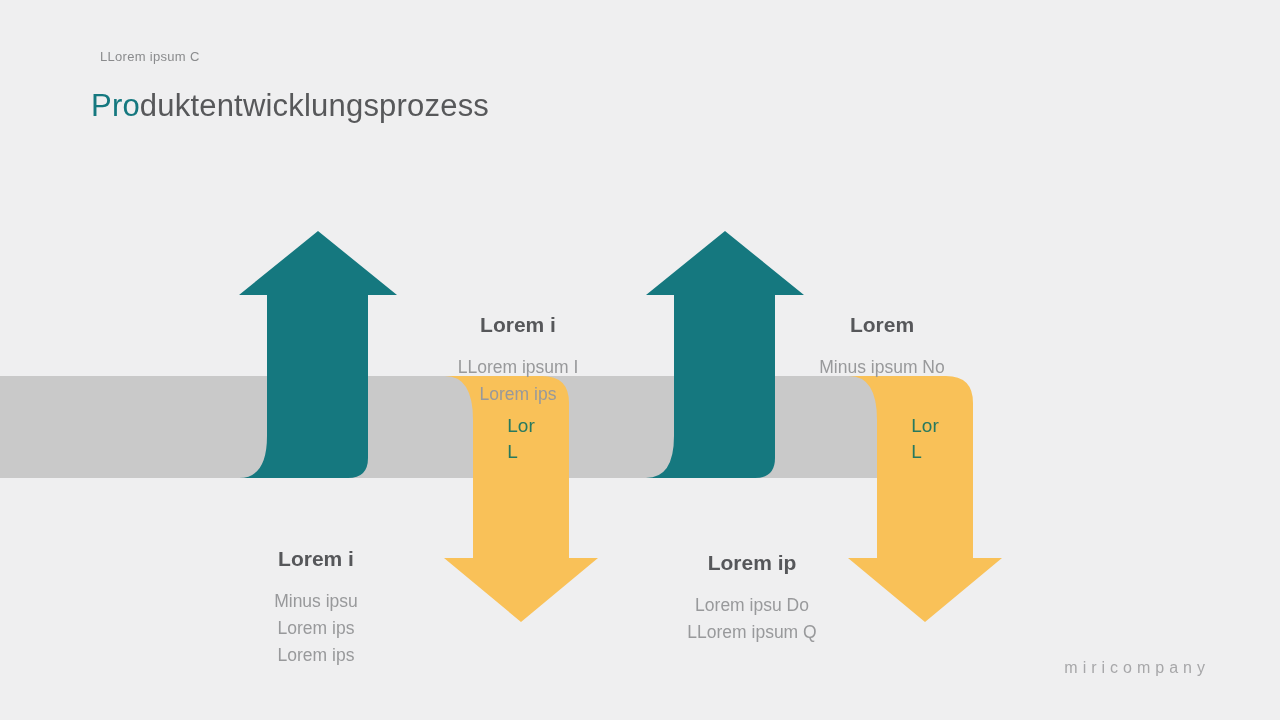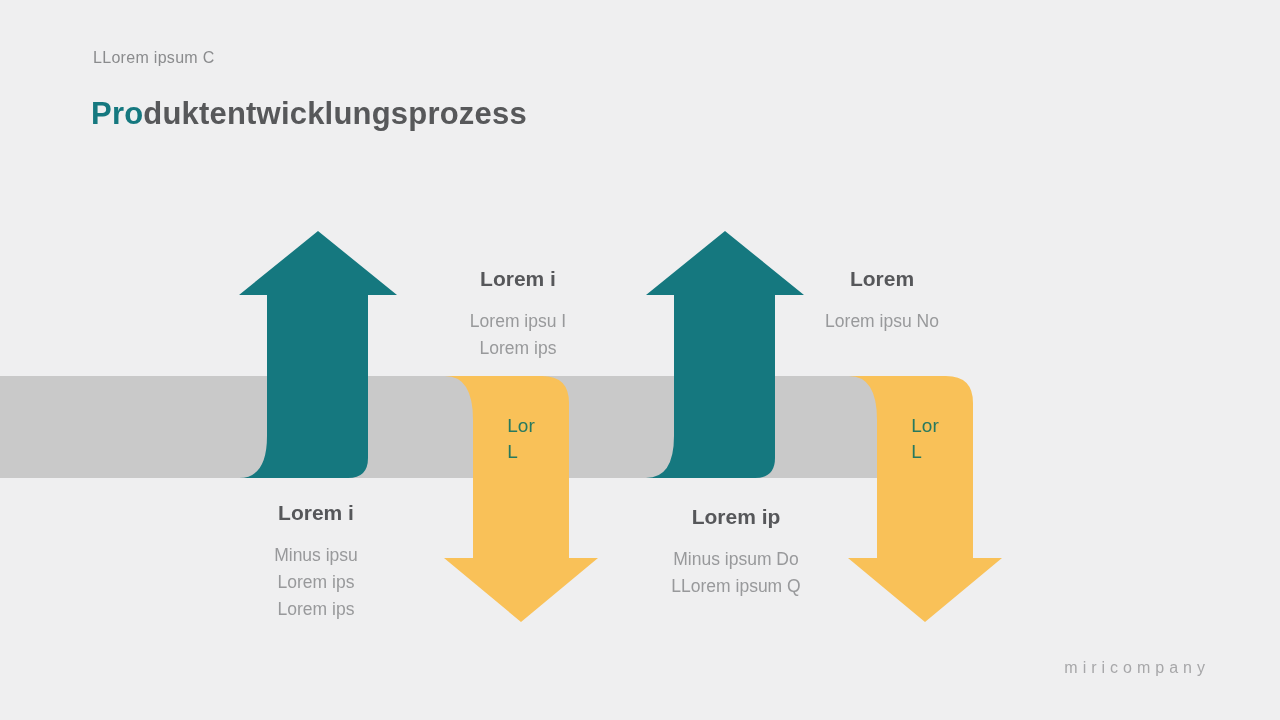--- a/index.html
+++ b/index.html
@@ -18,43 +18,44 @@
   }
   svg.diagram {
     position: absolute;
     left: 0;
     top: 0;
     width: 1280px;
     height: 720px;
   }
   .eyebrow {
     position: absolute;
-    left: 93px;
+    left: 100px;
     top: 49px;
-    font-size: 16px;
+    font-size: 13px;
     color: #8a8b8d;
     letter-spacing: 0.3px;
   }
   .title {
     position: absolute;
     left: 91px;
-    top: 96px;
+    top: 88px;
     margin: 0;
     font-size: 31px;
-    font-weight: bold;
+    font-weight: normal;
     color: #57585a;
     letter-spacing: 0.2px;
   }
   .title .accent { color: #15787f; }
 
   .step-block {
     position: absolute;
     transform: translateX(-50%);
     text-align: center;
     white-space: nowrap;
+    margin-top: 46px;
   }
   .step-heading {
     font-size: 21px;
     font-weight: bold;
     color: #56575a;
     line-height: 26px;
     margin-bottom: 16px;
   }
   .step-line {
     font-size: 17.5px;
@@ -96,39 +97,39 @@
 
     <path d="M849,376 L946,376 Q973,376 973,403 L973,558 L1002,558 L925,622 L848,558 L877,558 L877,420 Q877,376 849,376 Z" fill="#f9c158"></path>
   </svg>
 
   <div class="eyebrow">LLorem ipsum C</div>
 
   <h1 class="title"><span class="accent">Pro</span><span>duktentwicklungsprozess</span></h1>
 
   <div class="step-block" style="left:518px; top:266px;">
     <div class="step-heading">Lorem i</div>
-    <div class="step-line">Lorem ipsu I</div>
+    <div class="step-line">LLorem ipsum I</div>
     <div class="step-line">Lorem ips</div>
   </div>
 
   <div class="step-block" style="left:882px; top:266px;">
     <div class="step-heading">Lorem</div>
-    <div class="step-line">Lorem ipsu No</div>
+    <div class="step-line">Minus ipsum No</div>
   </div>
 
   <div class="step-block" style="left:316px; top:500px;">
     <div class="step-heading">Lorem i</div>
     <div class="step-line">Minus ipsu</div>
     <div class="step-line">Lorem ips</div>
     <div class="step-line">Lorem ips</div>
   </div>
 
-  <div class="step-block" style="left:736px; top:504px;">
+  <div class="step-block" style="left:752px; top:504px;">
     <div class="step-heading">Lorem ip</div>
-    <div class="step-line">Minus ipsum Do</div>
+    <div class="step-line">Lorem ipsu Do</div>
     <div class="step-line">LLorem ipsum Q</div>
   </div>
 
   <div class="arrow-label" style="left:521px; top:413px;">
     <div>Lor</div>
     <div>L</div>
   </div>
   <div class="arrow-label" style="left:925px; top:413px;">
     <div>Lor</div>
     <div>L</div>

